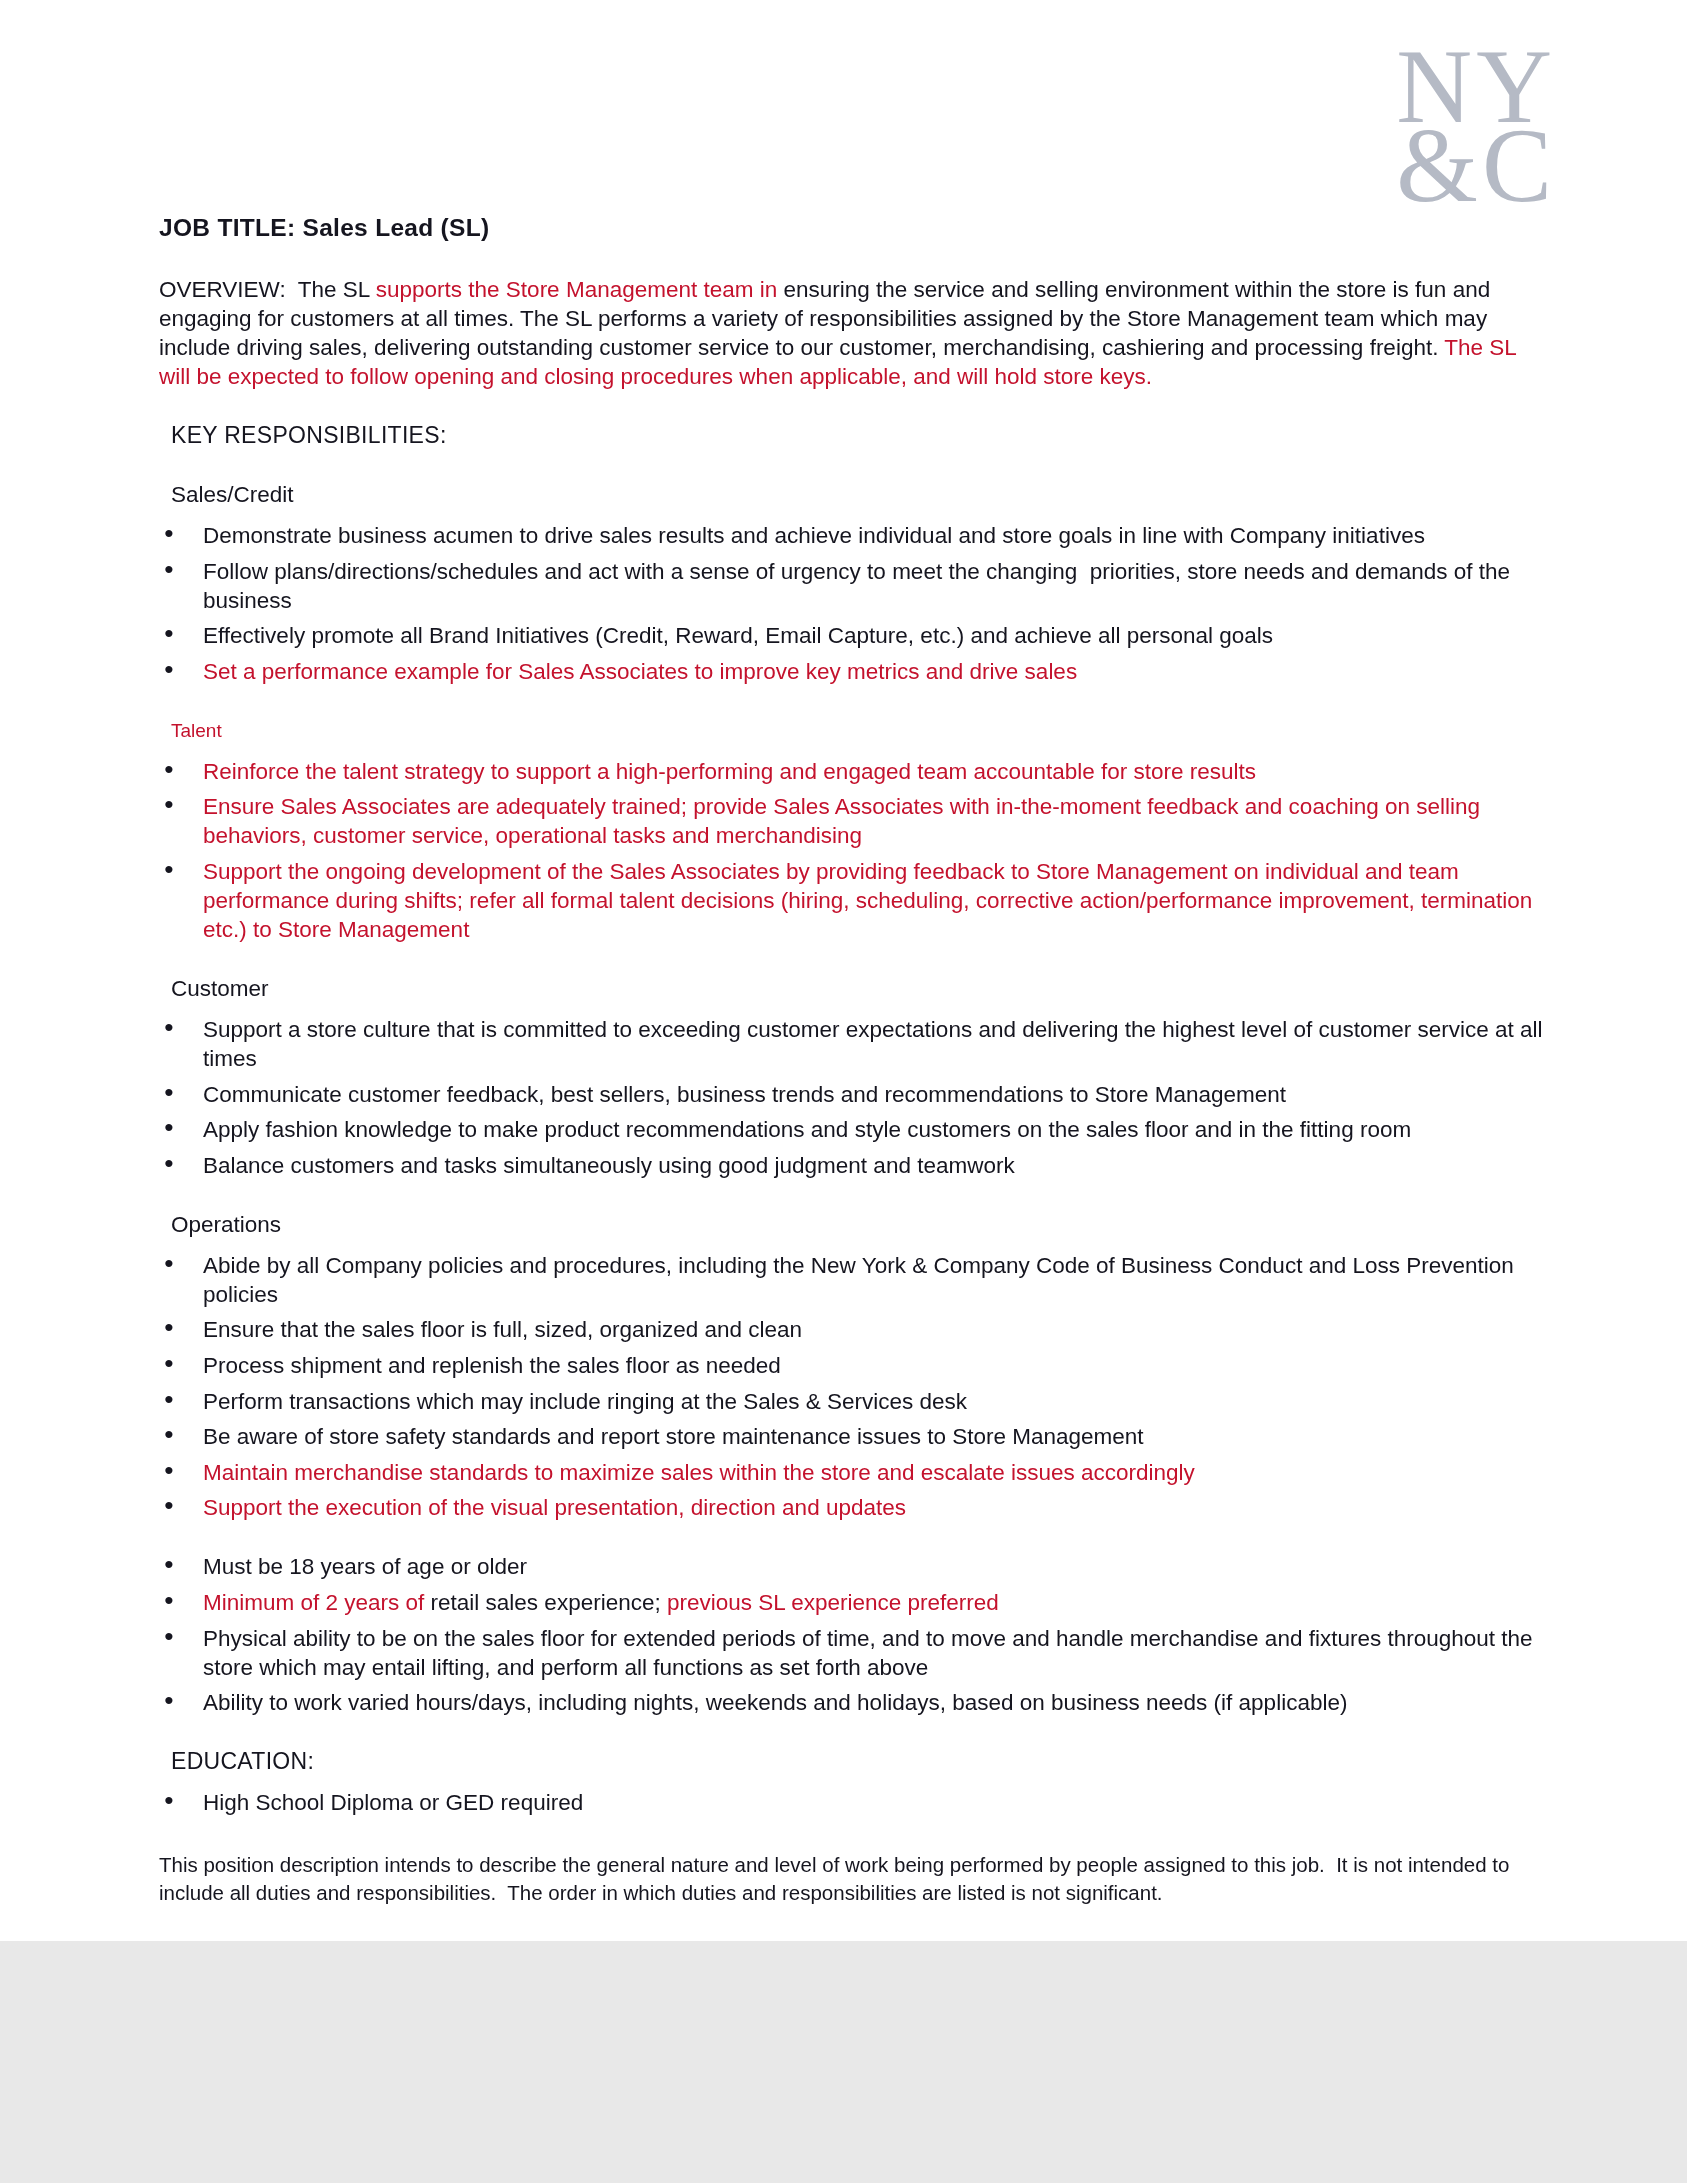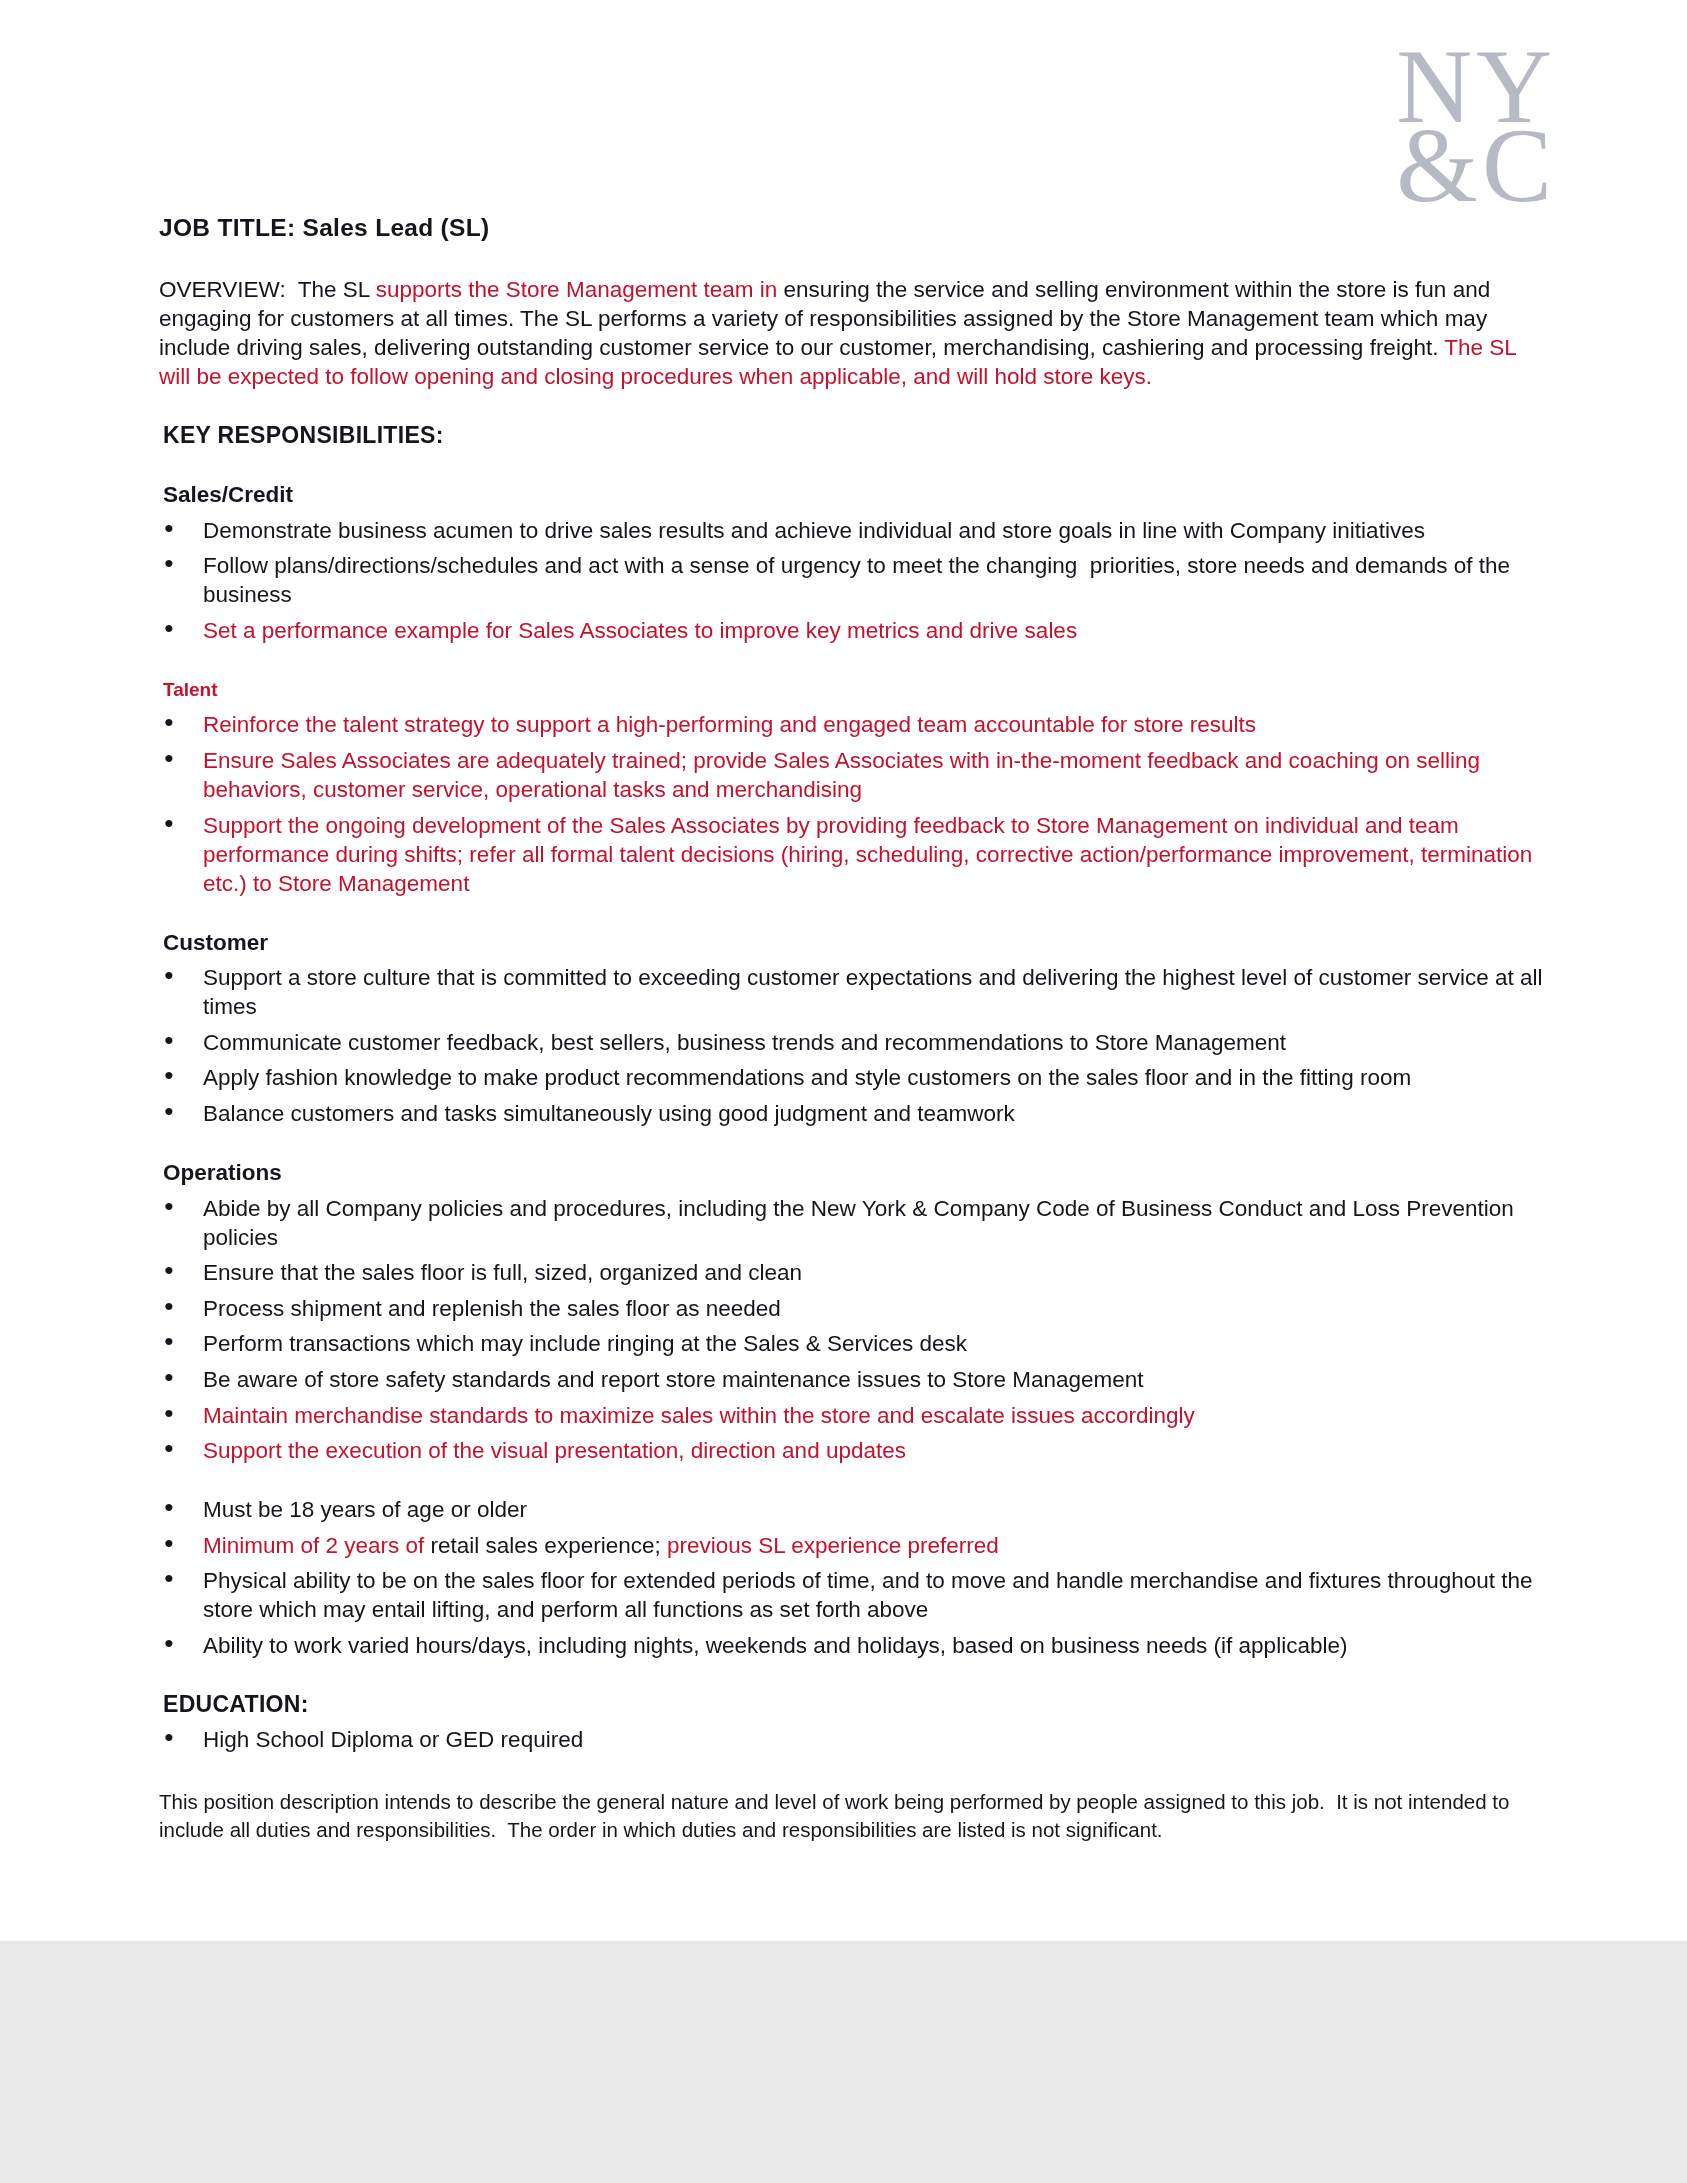--- a/index.html
+++ b/index.html
@@ -25,21 +25,21 @@
   }
   .job-title{
     font-size:24.5px;font-weight:bold;margin:0 0 33px 0;line-height:29px;
     letter-spacing:0.3px;
   }
   .para{
     font-size:22.5px;line-height:29px;margin:0;
     white-space:pre-wrap;
   }
   .section{margin-top:30px;}
-  .section h2{margin:4px;line-height:29px;font-weight:bold;}
+  .section h2{margin:12px;line-height:29px;font-weight:normal;}
   .section h2.h1{font-size:23px;letter-spacing:0.3px;}
   .section h2.h2{font-size:22.5px;}
   .section h2.h2-red{font-size:19px;color:var(--red,#c4122d);}
   .section .intro{
     margin:1.3px 0 0 0;font-size:22.5px;line-height:29px;white-space:pre-wrap;
   }
   .section ul{
     list-style:none;margin:5.3px 0 0 0;padding:0;
   }
   .section li{
@@ -88,20 +88,21 @@
     <h2 class="h1">KEY RESPONSIBILITIES:</h2>
 
   </section>
         <section class="section">
     <h2 class="h2">Sales/Credit</h2>
 
     <ul>
 
     <li><span><span>Demonstrate business acumen to drive sales results and achieve individual and store goals in line with Company initiatives</span></span></li>
             <li><span><span>Follow plans/directions/schedules and act with a sense of urgency to meet the changing  priorities, store needs and demands of the business</span></span></li>
+            <li><span><span>Effectively promote all Brand Initiatives (Credit, Reward, Email Capture, etc.) and achieve all personal goals</span></span></li>
             <li><span><span class="red">Set a performance example for Sales Associates to improve key metrics and drive sales</span></span></li>
           </ul>
   </section>
         <section class="section">
     <h2 class="h2-red">Talent</h2>
     <ul>
 
     <li><span><span class="red">Reinforce the talent strategy to support a high-performing and engaged team accountable for store results</span></span></li>
             <li><span><span class="red">Ensure Sales Associates are adequately trained; provide Sales Associates with in-the-moment feedback and coaching on selling behaviors, customer service, operational tasks and merchandising</span></span></li>
             <li><span><span class="red">Support the ongoing development of the Sales Associates by providing feedback to Store Management on individual and team performance during shifts; refer all formal talent decisions (hiring, scheduling, corrective action/performance improvement, termination etc.) to Store Management</span></span></li>

